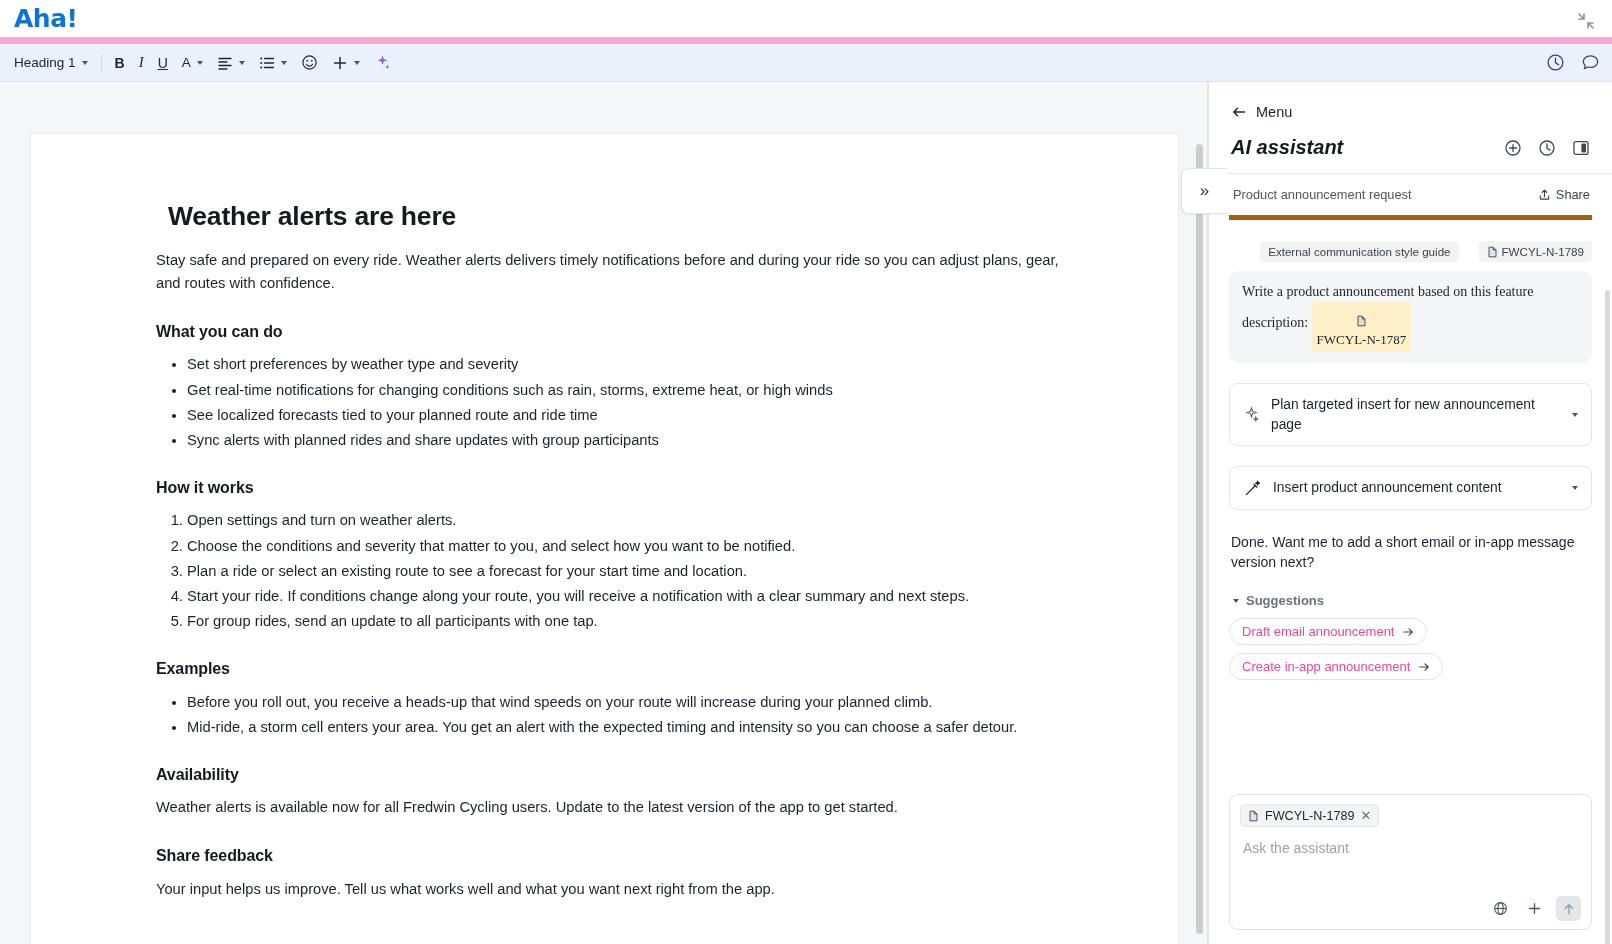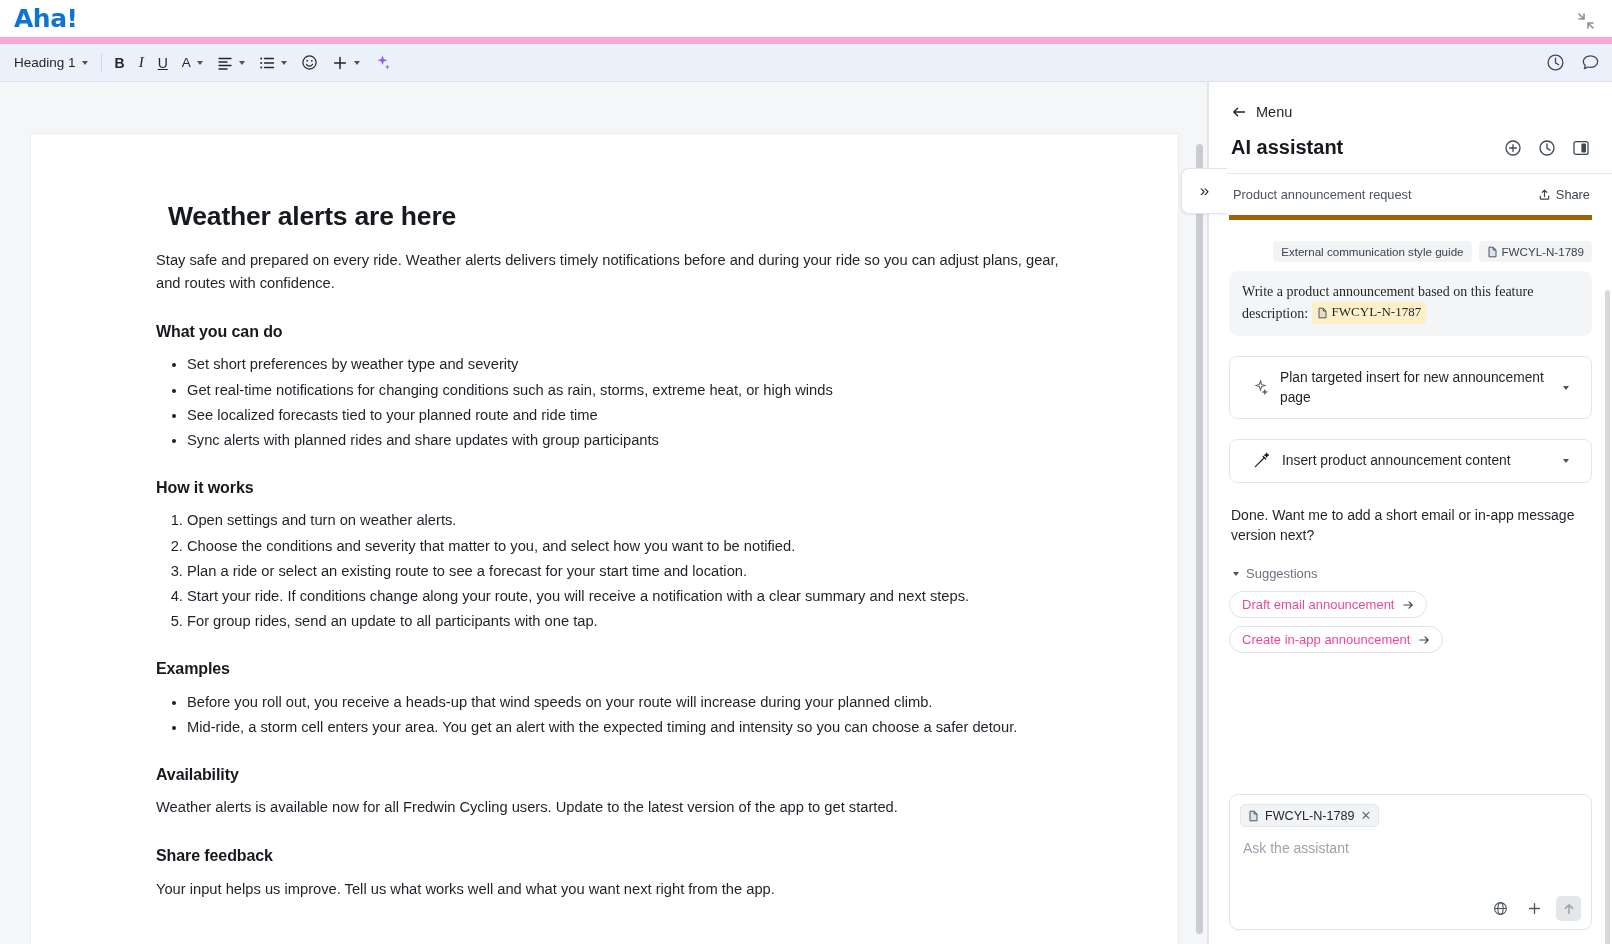--- a/index.html
+++ b/index.html
@@ -202,20 +202,21 @@
     align-items: center;
     gap: 9px;
     padding: 22px 0 0 22px;
     font-size: 14.5px;
     color: #1e2329;
   }
   .asst-header {
     display: flex;
     align-items: center;
     padding: 16px 22px 14px 22px;
+    font-style: italic;
   }
   .asst-title {
     font-size: 20px;
     font-weight: bold;
     color: #16191d;
     flex: 1;
   }
   .asst-header-actions {
     display: flex;
     align-items: center;
@@ -244,21 +245,21 @@
   .share-btn {
     display: flex;
     align-items: center;
     gap: 5px;
     font-size: 12.8px;
     color: #3b444e;
   }
   .chips-row {
     display: flex;
     justify-content: flex-end;
-    gap: 7px;
+    gap: 20px;
     margin: 21px 0 9px 0;
   }
   .chip {
     background: #f1f3f5;
     border-radius: 4px;
     padding: 4px 8px;
     font-size: 11.6px;
     color: #3b444e;
     display: flex;
     align-items: center;
@@ -270,32 +271,33 @@
     border-radius: 9px;
     padding: 11px 13px;
     font-size: 14px;
     line-height: 1.45;
     color: #1e2329;
     font-family: Liberation Serif, serif;
   }
   .ref-tag {
     background: #fdf0c8;
     border-radius: 3px;
-    padding: 1px 5px 2px 5px;
+    padding: 13px 5px 2px 5px;
     display: inline-flex;
     align-items: center;
     gap: 4px;
     font-size: 13px;
     color: #1e2329;
     white-space: nowrap;
+    flex-direction: column;
   }
   .step-card {
     border: 1px solid #e3e6e9;
     border-radius: 8px;
-    padding: 11px 22px;
+    padding: 11px 13px;
     display: flex;
     align-items: center;
     gap: 11px;
     margin-top: 20px;
     background: #ffffff;
   }
   .step-card-text {
     flex: 1;
     font-size: 13.8px;
     line-height: 1.42;
@@ -307,20 +309,21 @@
     color: #1e2329;
     margin: 22px 2px 0 2px;
   }
   .suggestions-head {
     display: flex;
     align-items: center;
     gap: 7px;
     margin: 21px 0 10px 2px;
     font-size: 13px;
     color: #69737d;
+    font-weight: bold;
   }
   .sugg-list { display: flex; flex-direction: column; align-items: flex-start; gap: 8px; }
   .sugg {
     border: 1px solid #dfe3e7;
     border-radius: 16px;
     padding: 5px 12px;
     font-size: 13px;
     color: #ec4899;
     display: inline-flex;
     align-items: center;

